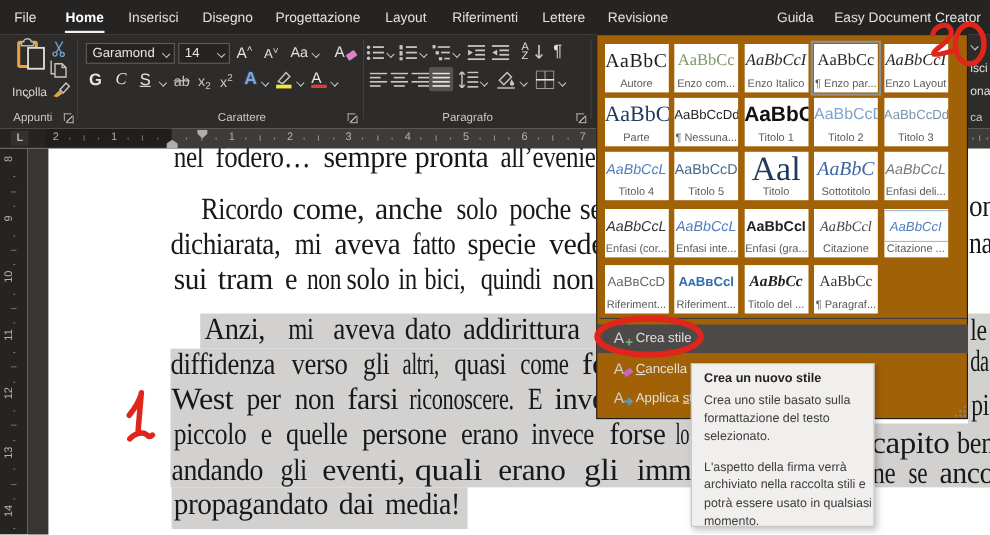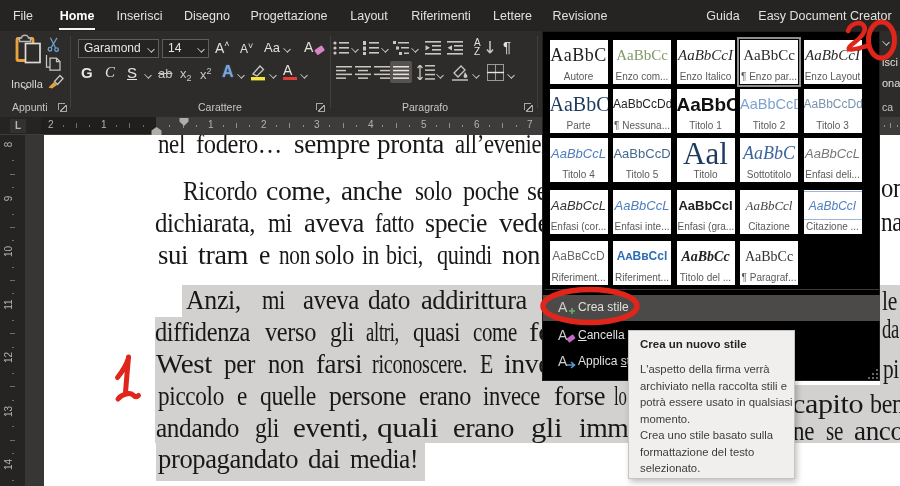--- a/index.html
+++ b/index.html
@@ -29,21 +29,21 @@
   
   #ruler { left:0; top:117px; width:900px; height:18px; background:#3e3c3a; z-index:3; }
   .rnum { position:absolute; top:2px; color:#b4b2af; font-size:10px; }
 
   
   #doc { left:0; top:135px; width:900px; height:351px; background:#fff; z-index:1; }
   .w { position:absolute; font-family:"Liberation Serif", serif; font-size:28px; letter-spacing:-0.4px; color:#181818; white-space:pre; z-index:3; line-height:31px; }
   .hl { position:absolute; background:#d2d1d0; z-index:2; }
 
   
-  #panel { left:542px; top:31px; width:338px; height:350px; background:#000000; border:1px solid #1e1d1c; z-index:10; }
+  #panel { left:542px; top:31px; width:338px; height:350px; background:#a16207; border:1px solid #1e1d1c; z-index:10; }
   .cell { position:absolute; width:58px; height:44px; background:#ffffff; overflow:hidden; text-align:center; }
   .cprev { position:absolute; left:0; right:0; top:1px; height:29px; line-height:29px; white-space:nowrap; overflow:hidden; }
   .clab  { position:absolute; left:1px; right:1px; bottom:1px; height:13px; line-height:13px; font-size:10px; color:#5a5a5a; white-space:nowrap; overflow:hidden; }
   .mrow { position:absolute; left:0; width:337px; height:26px; color:#e2e0dd; font-size:12px; }
   .micon { position:absolute; left:13px; top:3px; width:20px; height:20px; }
   .mtext { position:absolute; left:35px; top:5px; }
 
   
   #tip { left:628px; top:330px; width:167px; height:149px; background:#f0efee; border:1px solid #c6c4c2; z-index:20; color:#3d3c3b; font-size:11.3px; box-shadow:2px 3px 6px rgba(0,0,0,.25); }
 
@@ -569,22 +569,22 @@
           <circle cx="1" cy="11" r="1"></circle>
           <circle cx="5" cy="11" r="1"></circle>
           <circle cx="9" cy="11" r="1"></circle>
         </g>
     </svg>
   </div>
 
   <div id="tip" class="abs">
     <div style="padding:7px 0 0 11px;">
       <div style="font-weight:bold;color:#252423;font-size:11.5px;margin-bottom:6px;">Crea un nuovo stile</div>
+      <div style="line-height:16.5px;">Crea uno stile basato sulla<br>formattazione del testo<br>selezionato.</div>
       <div style="line-height:16.5px;margin-top:11px;">L'aspetto della firma verrà<br>archiviato nella raccolta stili e<br>potrà essere usato in qualsiasi<br>momento.</div>
-      <div style="line-height:16.5px;">Crea uno stile basato sulla<br>formattazione del testo<br>selezionato.</div>
     </div>
   </div>
 
   <svg id="anno" class="abs" viewBox="0 0 900 486">
     <g stroke="#e0251b" fill="none" stroke-linecap="round" stroke-linejoin="round">
 
       <path d="M848 31 C 850 24, 860 20, 864 26 C 867 31, 860 38, 855 42 C 851 45, 848 48, 849 49 C 852 51, 862 47, 867 46" stroke-width="4.6"></path>
 
       <ellipse cx="881.5" cy="40" rx="13" ry="18" stroke-width="5"></ellipse>
 

